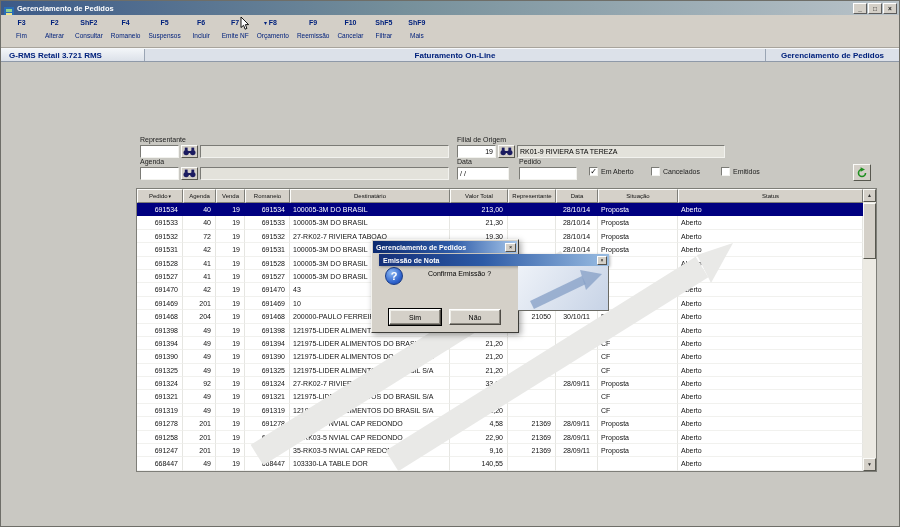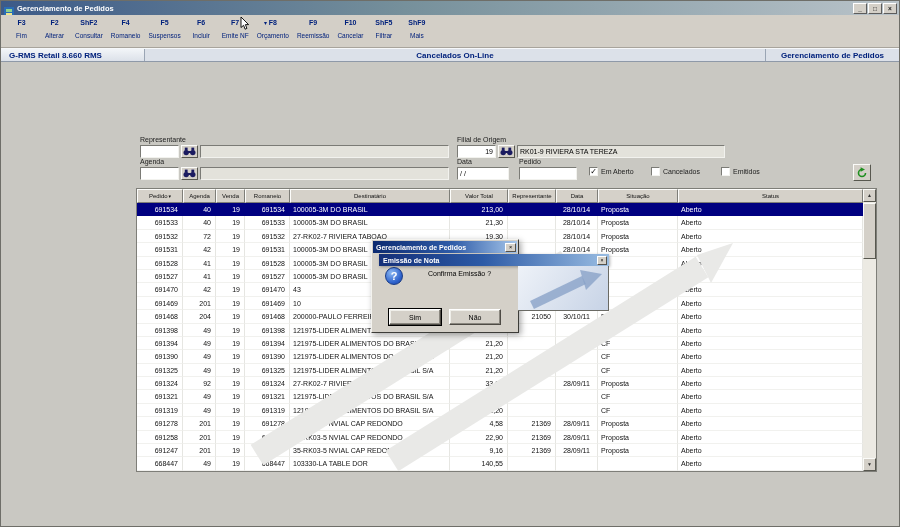--- a/index.html
+++ b/index.html
@@ -143,22 +143,22 @@
           <div class="tb-label">Mais</div>
         </div>
       </div>
   </div>
   <span class="dd-arrow">▾</span>
   <span class="cursor"><svg width="10" height="14" viewBox="0 0 10 14">
         <path d="M1,0 L1,10.5 L3.6,8.3 L5.1,12.2 L6.9,11.4 L5.4,7.6 L8.6,7.6 Z" fill="#fff" stroke="#000" stroke-width="0.9"></path>
       </svg></span>
 
   <div class="statusbar">
-    <div class="sb-seg seg-left">G-RMS Retail 8.660 RMS</div>
-    <div class="sb-seg seg-center">Cancelados On-Line</div>
+    <div class="sb-seg seg-left">G-RMS Retail 3.721 RMS</div>
+    <div class="sb-seg seg-center">Faturamento On-Line</div>
     <div class="sb-seg seg-right">Gerenciamento de Pedidos</div>
   </div>
 
   <span class="flabel" style="left:139px;top:135px">Representante</span>
   <input class="inp" style="left: 139px; top: 144px; width: 39px;" value="">
   <span class="sbtn" style="left:180px;top:144px">
       <svg width="13" height="9" viewBox="0 0 13 9">
         <circle cx="3.2" cy="5.6" r="2.7" fill="#1b1b60"></circle>
         <circle cx="9.8" cy="5.6" r="2.7" fill="#1b1b60"></circle>
         <rect x="4.5" y="4" width="4" height="2" fill="#1b1b60"></rect>

